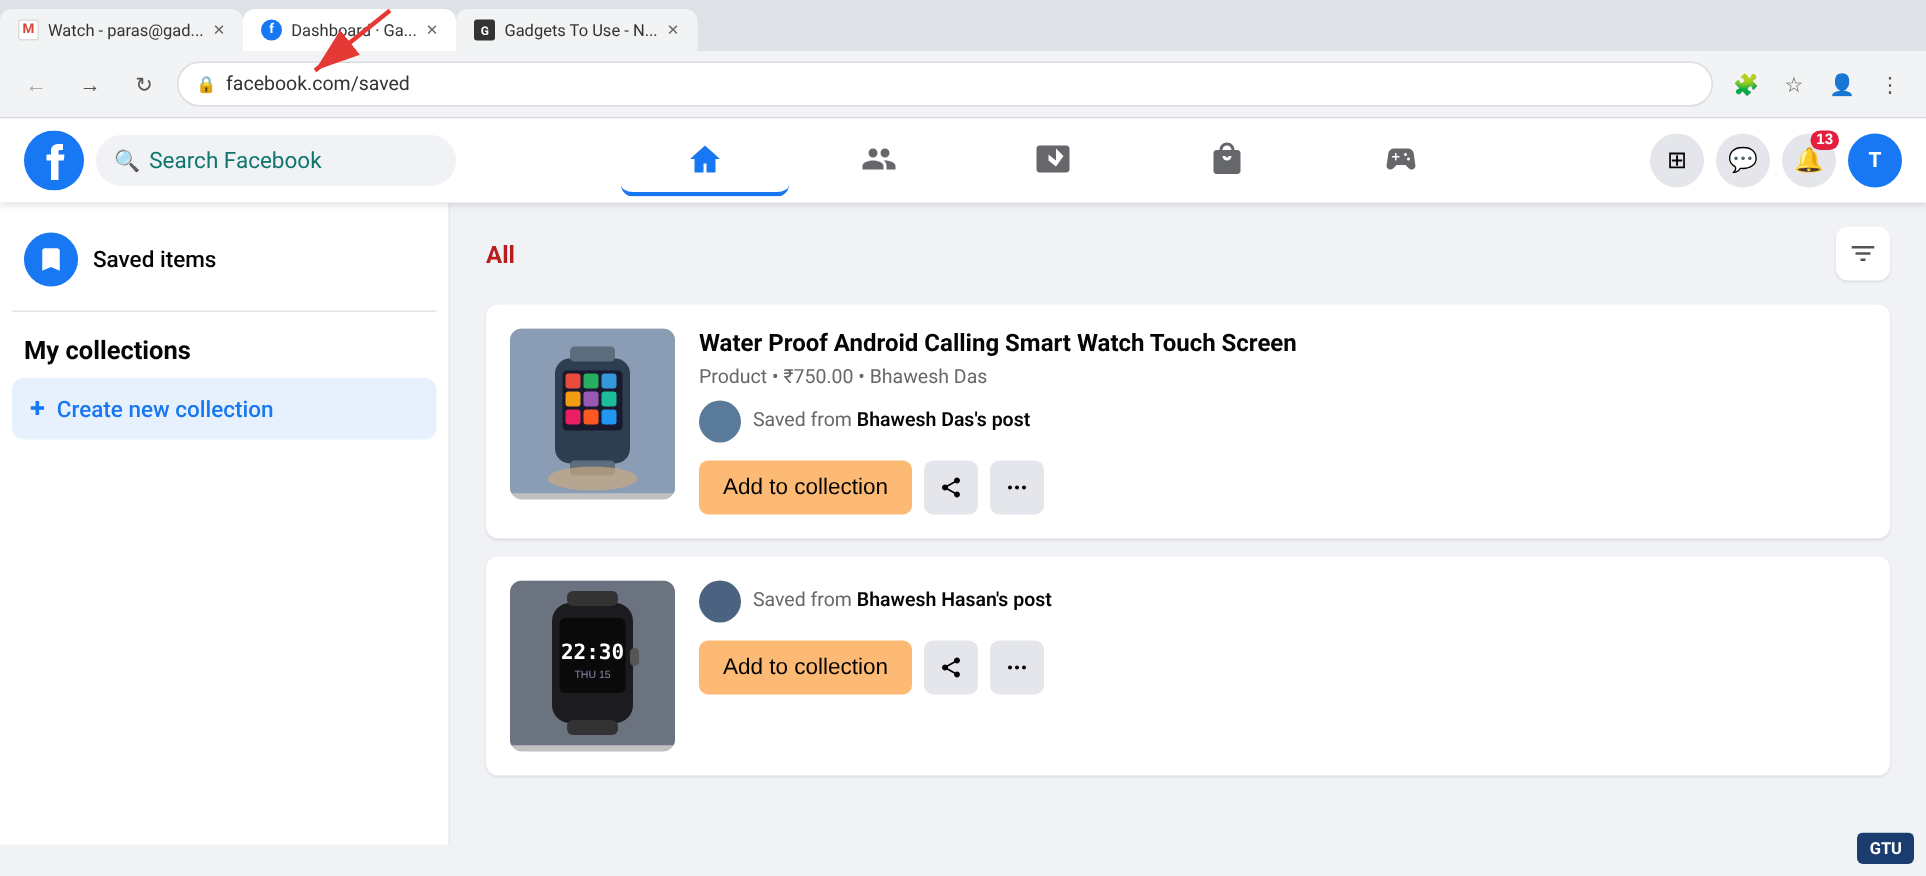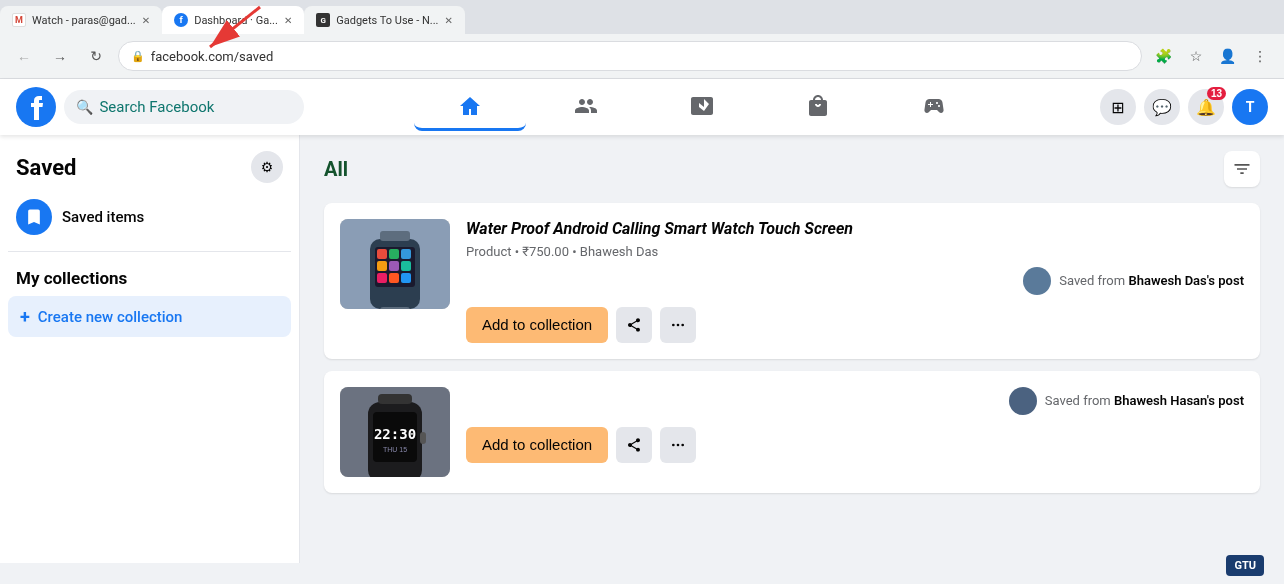--- a/index.html
+++ b/index.html
@@ -50,39 +50,39 @@
     .sidebar-item-icon { width: 36px; height: 36px; border-radius: 50%; background: #1877f2; display: flex; align-items: center; justify-content: center; color: #fff; font-size: 16px; flex-shrink: 0; }
     .sidebar-item-label { font-size: 15px; font-weight: 500; color: #050505; }
     .sidebar-divider { height: 1px; background: #e4e6eb; margin: 8px 0; }
     .sidebar-section-title { font-size: 17px; font-weight: 700; color: #050505; padding: 8px 8px 4px; }
     .create-collection-btn { display: flex; align-items: center; gap: 8px; padding: 10px 12px; border-radius: 8px; cursor: pointer; color: #1877f2; font-size: 15px; font-weight: 500; background: #e7f0fd; margin: 4px 0; }
     .create-collection-btn .plus-icon { font-size: 18px; font-weight: bold; }
 
     
     .main-content { flex: 1; padding: 16px 24px; overflow-y: auto; background: #f0f2f5; }
     .content-header { display: flex; align-items: center; justify-content: space-between; margin-bottom: 16px; }
-    .content-title { font-size: 20px; font-weight: 700; color: #14532d; }
+    .content-title { font-size: 16px; font-weight: 700; color: #b91c1c; }
     .filter-btn { width: 36px; height: 36px; background: #fff; border: none; border-radius: 8px; cursor: pointer; display: flex; align-items: center; justify-content: center; font-size: 16px; color: #555; box-shadow: 0 1px 2px rgba(0,0,0,0.1); }
 
     
     .saved-card { background: #fff; border-radius: 8px; padding: 16px; margin-bottom: 12px; display: flex; gap: 16px; box-shadow: 0 1px 2px rgba(0,0,0,0.1); }
-    .saved-card-image { width: 110px; height: 90px; border-radius: 8px; object-fit: cover; flex-shrink: 0; overflow: hidden; background: #c0c0c0; }
+    .saved-card-image { width: 110px; height: 114px; border-radius: 8px; object-fit: cover; flex-shrink: 0; overflow: hidden; background: #c0c0c0; }
     .saved-card-content { flex: 1; }
-    .saved-card-title { font-size: 16px; font-weight: 700; color: #050505; margin-bottom: 4px; line-height: 1.3; font-style: italic; }
+    .saved-card-title { font-size: 16px; font-weight: 700; color: #050505; margin-bottom: 4px; line-height: 1.3; }
     .saved-card-meta { font-size: 13px; color: #65676b; margin-bottom: 8px; }
-    .saved-card-saved-from { display: flex; align-items: center; gap: 8px; margin-bottom: 12px; justify-content: flex-end; }
+    .saved-card-saved-from { display: flex; align-items: center; gap: 8px; margin-bottom: 12px; }
     .saved-from-avatar { width: 28px; height: 28px; border-radius: 50%; background: #1877f2; flex-shrink: 0; overflow: hidden; }
     .saved-from-text { font-size: 13px; color: #65676b; }
     .saved-from-text a { color: #050505; font-weight: 600; text-decoration: none; }
     .saved-card-actions { display: flex; gap: 8px; }
     .action-btn-primary { background: #fdba74; border: none; border-radius: 6px; padding: 8px 16px; font-size: 15px; font-weight: 500; cursor: pointer; color: #050505; }
     .action-btn-icon { width: 36px; height: 36px; background: #e4e6eb; border: none; border-radius: 6px; cursor: pointer; display: flex; align-items: center; justify-content: center; font-size: 14px; color: #050505; }
 
     
-    .watermark { position: fixed; bottom: 8px; right: 20px; background: #1a3c6e; color: #fff; font-size: 11px; font-weight: bold; padding: 4px 8px; border-radius: 4px; z-index: 1000; }
+    .watermark { position: fixed; bottom: 8px; right: 8px; background: #1a3c6e; color: #fff; font-size: 11px; font-weight: bold; padding: 4px 8px; border-radius: 4px; z-index: 1000; }
 
     
     .gmail-favicon { background: #fff; border: 1px solid #ddd; border-radius: 2px; display: flex; align-items: center; justify-content: center; font-size: 9px; color: #d44638; font-weight: bold; }
     .fb-favicon { background: #1877f2; border-radius: 50%; display: flex; align-items: center; justify-content: center; font-size: 9px; color: #fff; font-weight: bold; }
     .gadgets-favicon { background: #333; border-radius: 2px; display: flex; align-items: center; justify-content: center; font-size: 8px; color: #fff; font-weight: bold; }
   </style>
 </head>
 <body>
 
 <div style="position: relative;">
@@ -184,24 +184,20 @@
       </button>
       <div class="fb-avatar">
         <span>T</span>
       </div>
     </div>
   </div>
 
   <div class="main-layout">
 
     <div class="sidebar">
-      <div class="sidebar-title">
-        <span>Saved</span>
-        <button class="gear-btn">⚙</button>
-      </div>
 
       <div class="sidebar-item">
         <div class="sidebar-item-icon">
           <svg width="20" height="20" viewBox="0 0 24 24" fill="white">
               <path d="M17 3H7c-1.1 0-2 .9-2 2v16l7-3 7 3V5c0-1.1-.9-2-2-2z"></path>
             </svg>
         </div>
         <span class="sidebar-item-label">Saved items</span>
       </div>
 

